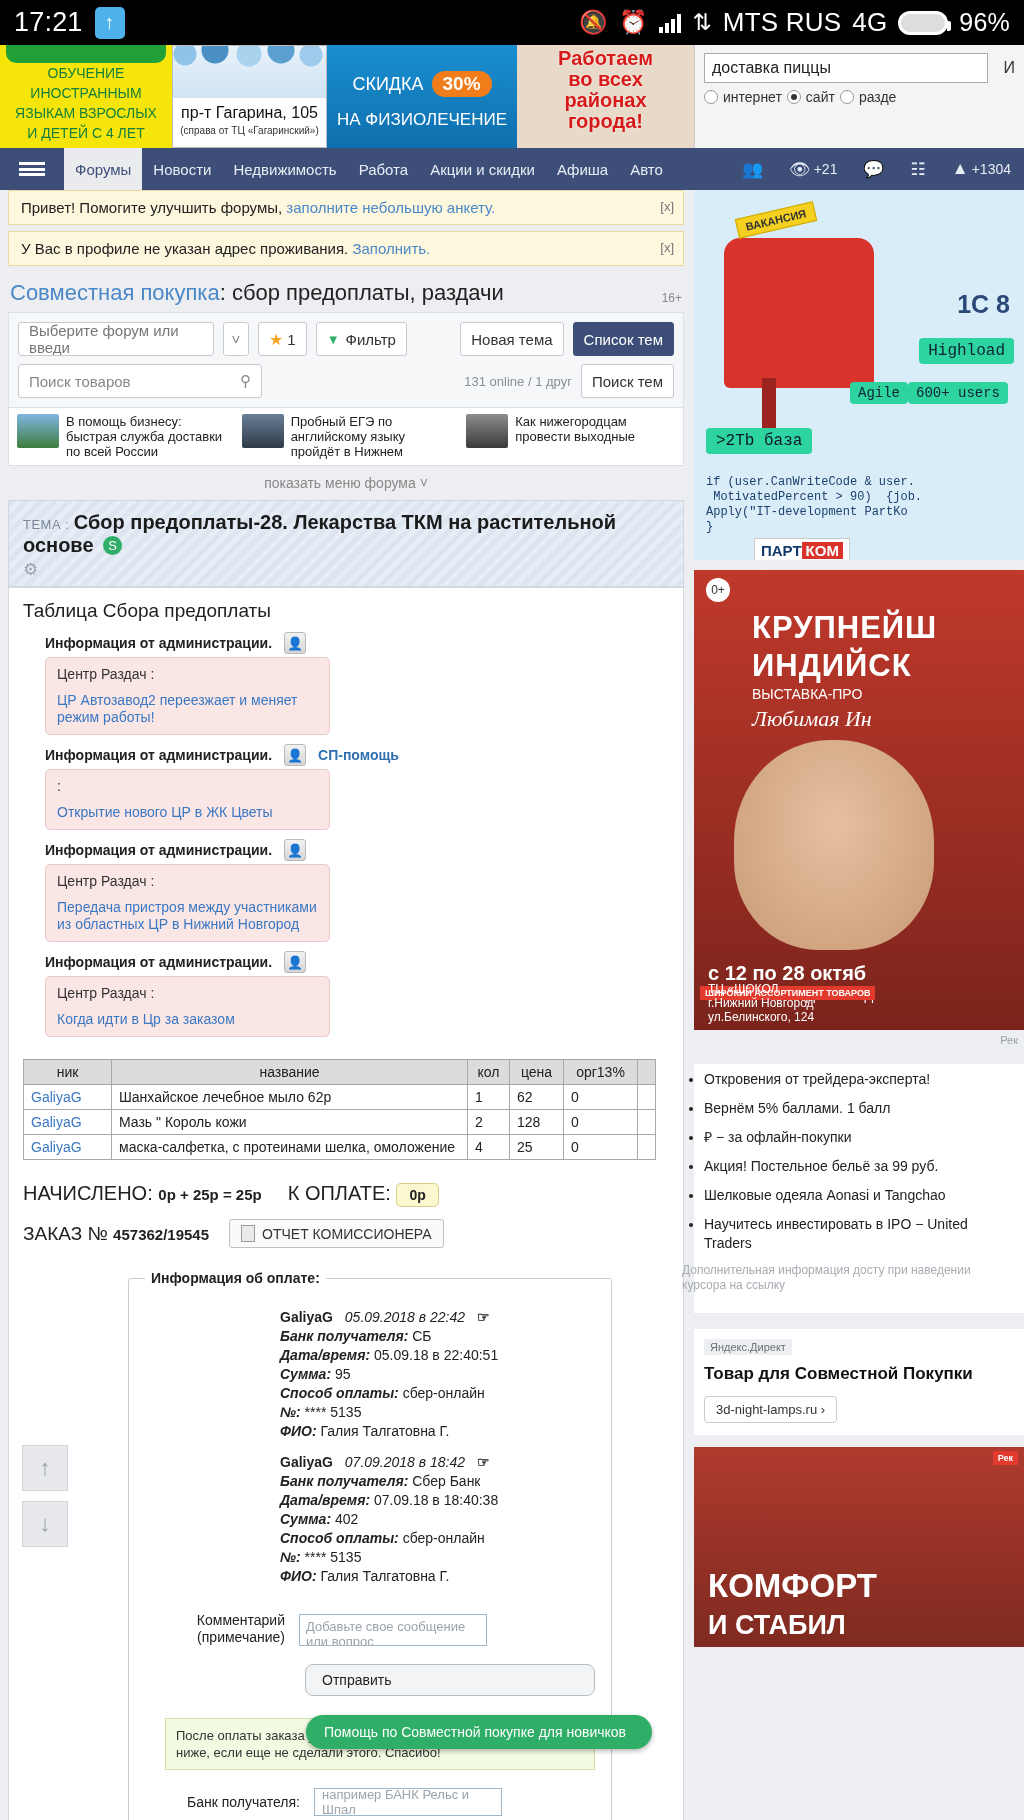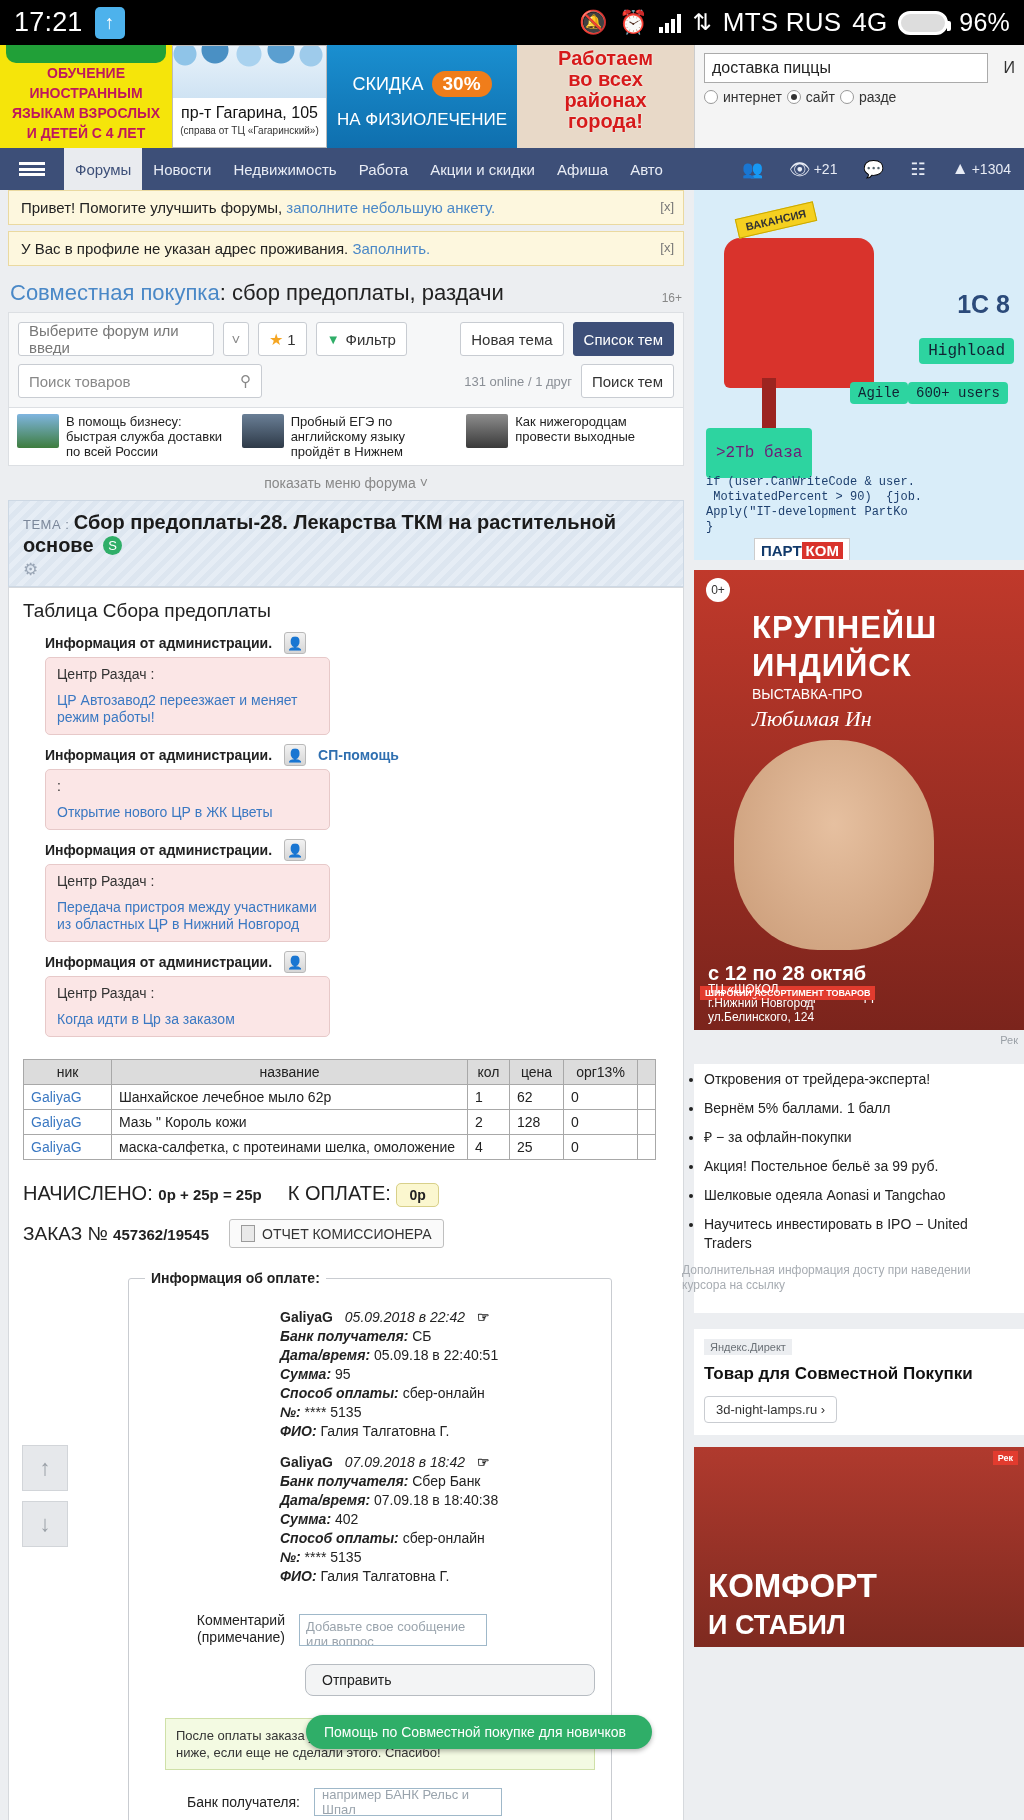--- a/index.html
+++ b/index.html
@@ -37,21 +37,21 @@
     position: relative; background: #ddd;
   }
   .sb-batt::after{content:"";position:absolute;right:-6px;top:7px;width:4px;height:10px;background:#fff;border-radius:0 2px 2px 0;}
   .sb-pct { font-size: 25px; }
 
   
   .banners { height: 103px; display: flex; background: #fff; }
   .bn { height: 103px; position: relative; overflow: hidden; }
   .bn1 { width: 172px; background:#f5e50a; }
   .bn1 .grn { height: 18px; background:#21a038; border-radius:0 0 10px 10px; margin:0 6px; }
-  .bn1 .txt { color:#be185d; font-weight:bold; font-size:14px; line-height:16px; text-align:center; padding:2px 4px; }
+  .bn1 .txt { color:#15803d; font-weight:normal; font-size:14px; line-height:16px; text-align:center; padding:2px 4px; }
   .bn2 { width: 155px; border:1px solid #bbb; background:#fff; }
   .bn2 .balloons{height:52px;background:
      radial-gradient(circle at 12px 8px,#8fc4e8 11px,transparent 12px),
      radial-gradient(circle at 42px 4px,#4a90c4 13px,transparent 14px),
      radial-gradient(circle at 76px 8px,#a9d2ef 12px,transparent 13px),
      radial-gradient(circle at 108px 4px,#5b9fd0 13px,transparent 14px),
      radial-gradient(circle at 138px 9px,#9ecbeb 11px,transparent 12px),
      linear-gradient(#e8f2fa,#cfe3f3);}
   .bn2 .a1{font-size:16px;text-align:center;color:#111;margin-top:6px;}
   .bn2 .a2{font-size:10px;text-align:center;color:#333;margin-top:3px;}
@@ -176,21 +176,21 @@
 
   
   .ad1{background:#d9edf9;height:370px;position:relative;overflow:hidden;}
   .ad1 .chair{position:absolute;left:30px;top:48px;width:150px;height:150px;background:#d9332c;border-radius:16px 16px 6px 6px;}
   .ad1 .chair::after{content:"";position:absolute;left:38px;top:140px;width:14px;height:60px;background:#9c2420;}
   .ad1 .vac{position:absolute;left:42px;top:20px;background:#f5d020;color:#333;font-size:11px;font-weight:bold;padding:3px 8px;transform:rotate(-13deg);border:1px solid #c9a800;}
   .ad1 .c1{position:absolute;right:14px;top:100px;color:#2b4a7a;font-weight:bold;font-size:25px;}
   .ad1 .c2{position:absolute;right:10px;top:148px;background:#2dd4a0;color:#123;font-family:"Liberation Mono",monospace;font-size:16px;padding:4px 9px;border-radius:4px;}
   .ad1 .c3{position:absolute;right:116px;top:192px;background:#2dd4a0;color:#123;font-family:"Liberation Mono",monospace;font-size:14px;padding:3px 8px;border-radius:4px;}
   .ad1 .c4{position:absolute;right:16px;top:192px;background:#2dd4a0;color:#123;font-family:"Liberation Mono",monospace;font-size:14px;padding:3px 8px;border-radius:4px;}
-  .ad1 .c5{position:absolute;left:12px;top:238px;background:#2dd4a0;color:#701a75;font-family:"Liberation Mono",monospace;font-size:16px;padding:16px 10px;border-radius:4px;}
+  .ad1 .c5{position:absolute;left:12px;top:238px;background:#2dd4a0;color:#0f172a;font-family:"Liberation Mono",monospace;font-size:16px;padding:4px 10px;border-radius:4px;}
   .ad1 .code{position:absolute;left:12px;top:285px;font-family:"Liberation Mono",monospace;font-size:12px;color:#1d3f6e;line-height:15px;}
   .ad1 .logo{position:absolute;left:60px;top:352px;}
   .partkom{background:#fff;border:1px solid #ccc;padding:3px 6px;font-size:15px;font-weight:bold;color:#123a6b;}
   .partkom em{background:#d9332c;color:#fff;font-style:normal;padding:0 4px;}
 
   .ad2{margin-top:10px;height:460px;background:linear-gradient(#c0392b,#7b241c);position:relative;overflow:hidden;color:#fff;}
   .ad2 .zero{position:absolute;left:12px;top:8px;background:#fff;color:#333;font-size:12px;border-radius:50%;width:24px;height:24px;display:flex;align-items:center;justify-content:center;}
   .ad2 .h1{position:absolute;left:58px;top:40px;font-size:31px;font-weight:bold;letter-spacing:1px;}
   .ad2 .h2{position:absolute;left:58px;top:78px;font-size:31px;font-weight:bold;letter-spacing:1px;}
   .ad2 .h3{position:absolute;left:58px;top:116px;font-size:14px;}

